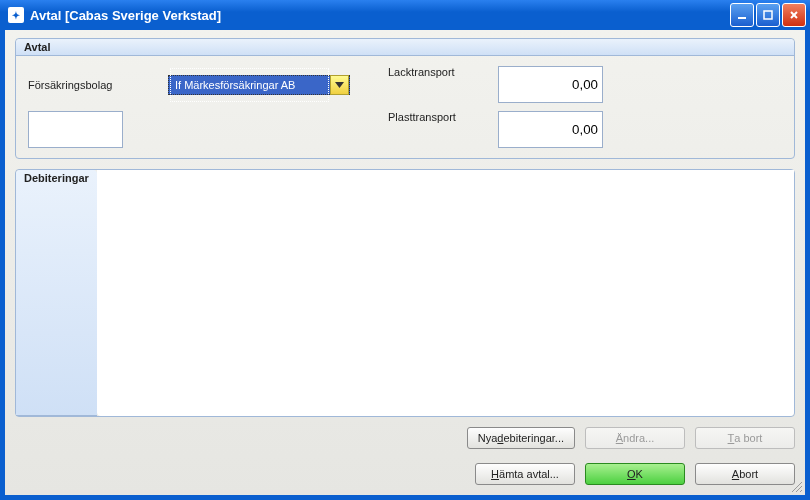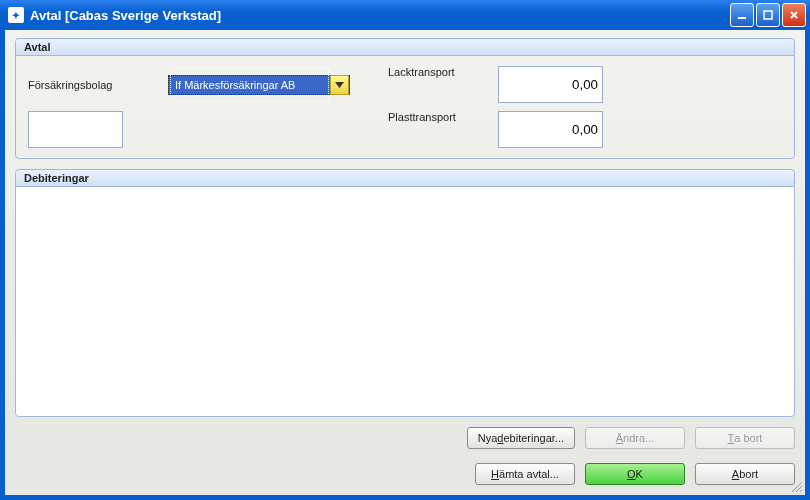--- a/index.html
+++ b/index.html
@@ -132,21 +132,21 @@
     border: 1px solid #9aaecb;
     background: #fff;
     box-sizing: border-box;
     padding: 2px 4px;
     color: #000;
   }
   .numright { text-align: right; width: 105px; }
 
   .debit-box {
     flex: 1;
-    display:flex; flex-direction:column;
+    display:flex; flex-direction:row;
     margin-bottom: 10px;
   }
   .debit-box .group-body {
     background: #fff;
     flex: 1;
     border-radius: 0 0 4px 4px;
   }
 
   .button-row {
     display:flex;

